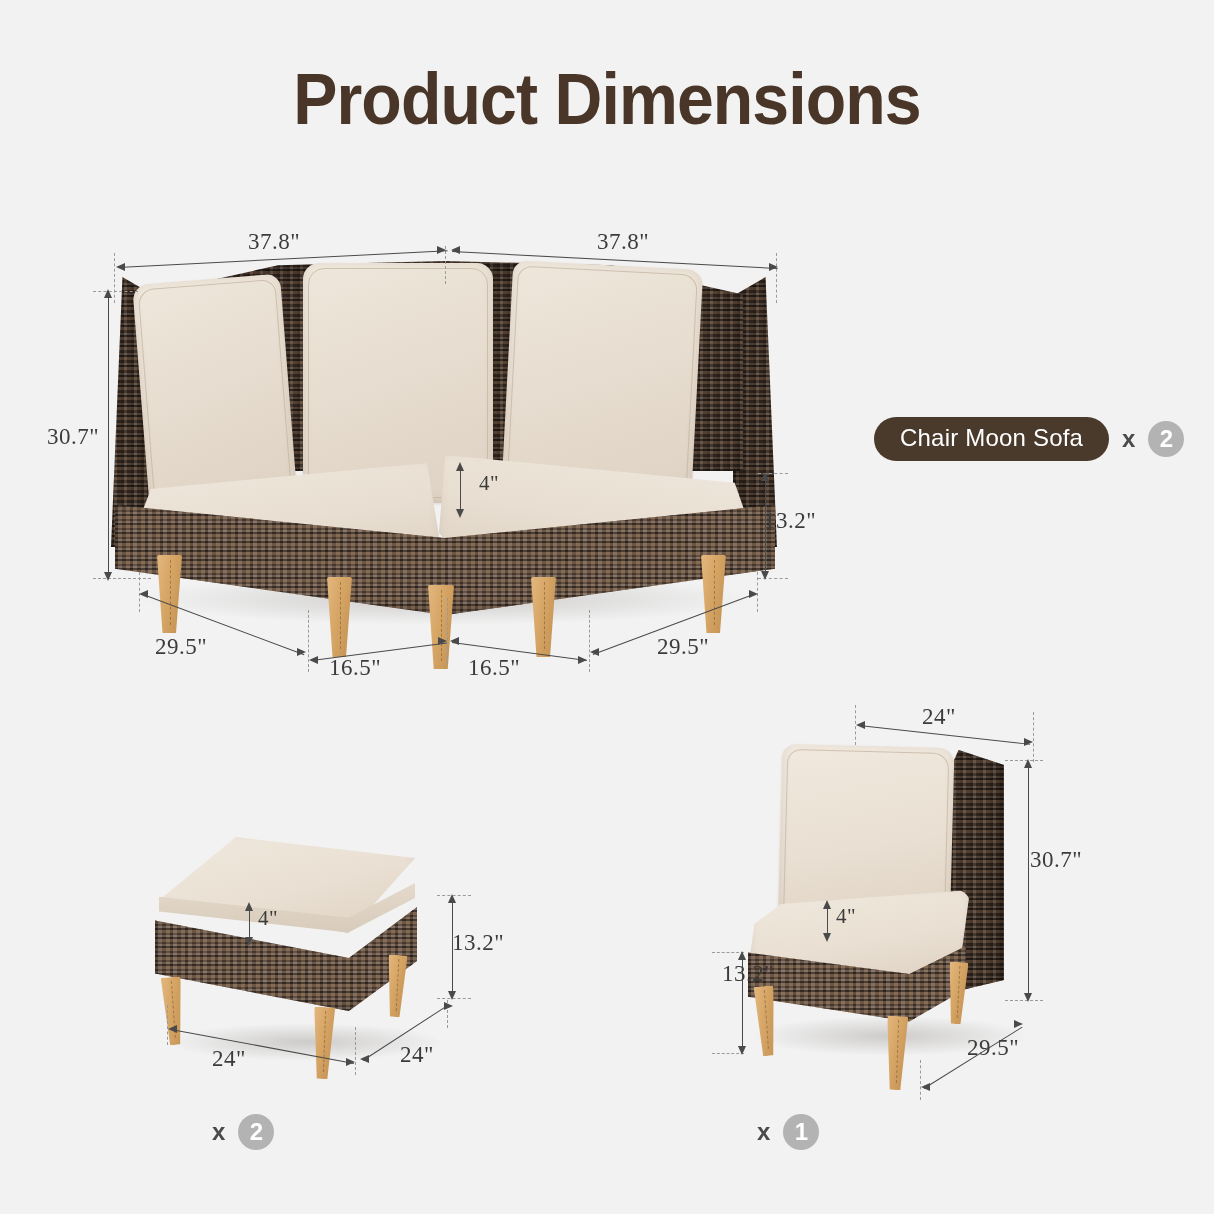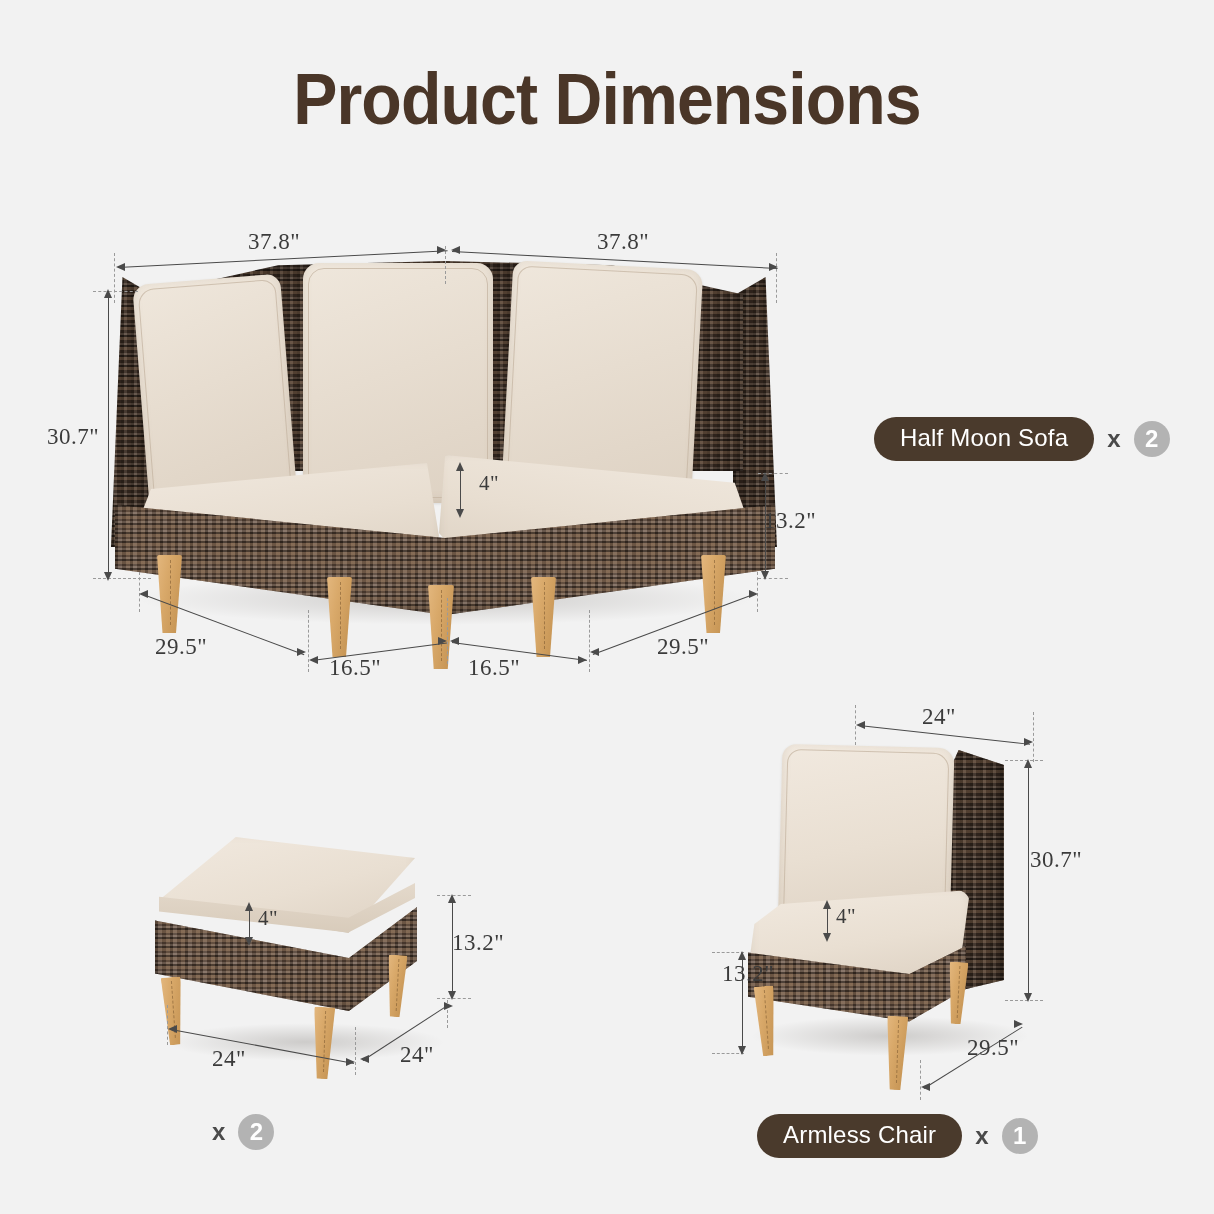--- a/index.html
+++ b/index.html
@@ -259,21 +259,21 @@
   <div class="dim big" style="left:468px;top:655px;">16.5"</div>
 
   <div class="dash" style="left:589px;top:610px;height:62px;"></div>
   <div class="dash" style="left:757px;top:572px;height:40px;"></div>
   <div class="ln" style="left:593px;top:654px;width:172px;transform:rotate(-20.5deg);"></div>
   <div class="arrow ah-l" style="left:590px;top:648px;"></div>
   <div class="arrow ah-r" style="left:749px;top:590px;"></div>
   <div class="dim big" style="left:657px;top:634px;">29.5"</div>
 
   <div class="badge-wrap" style="left:874px;top:417px;">
-    <div class="pill">Half Moon Sofa</div>
+    <div class="pill">Chair Moon Sofa</div>
     <div class="xmark">x</div>
     <div class="cnum">2</div>
   </div>
 
   <div class="art" style="left:155px;top:835px;width:300px;height:230px;">
 
     <div class="shadow" style="left:10px;top:188px;width:280px;height:38px;"></div>
 
     <div class="cush" style="position:absolute;left:4px;top:2px;width:256px;height:96px;
                 border-radius:16px;
@@ -395,18 +395,17 @@
   <div class="arrow ah-d" style="left:738px;top:1046px;"></div>
   <div class="dim big" style="left:722px;top:961px;">13.2"</div>
 
   <div class="dash" style="left:920px;top:1060px;height:40px;"></div>
   <div class="ln" style="left:924px;top:1088px;width:116px;transform:rotate(-32deg);"></div>
   <div class="arrow ah-l" style="left:921px;top:1083px;"></div>
   <div class="arrow ah-r" style="left:1014px;top:1020px;"></div>
   <div class="dim big" style="left:967px;top:1035px;">29.5"</div>
 
   <div class="badge-wrap" style="left:757px;top:1114px;">
-    <div class="pill">Armless Chair</div>
     <div class="xmark">x</div>
     <div class="cnum">1</div>
   </div>
 
 </div>
 
 </body></html>

